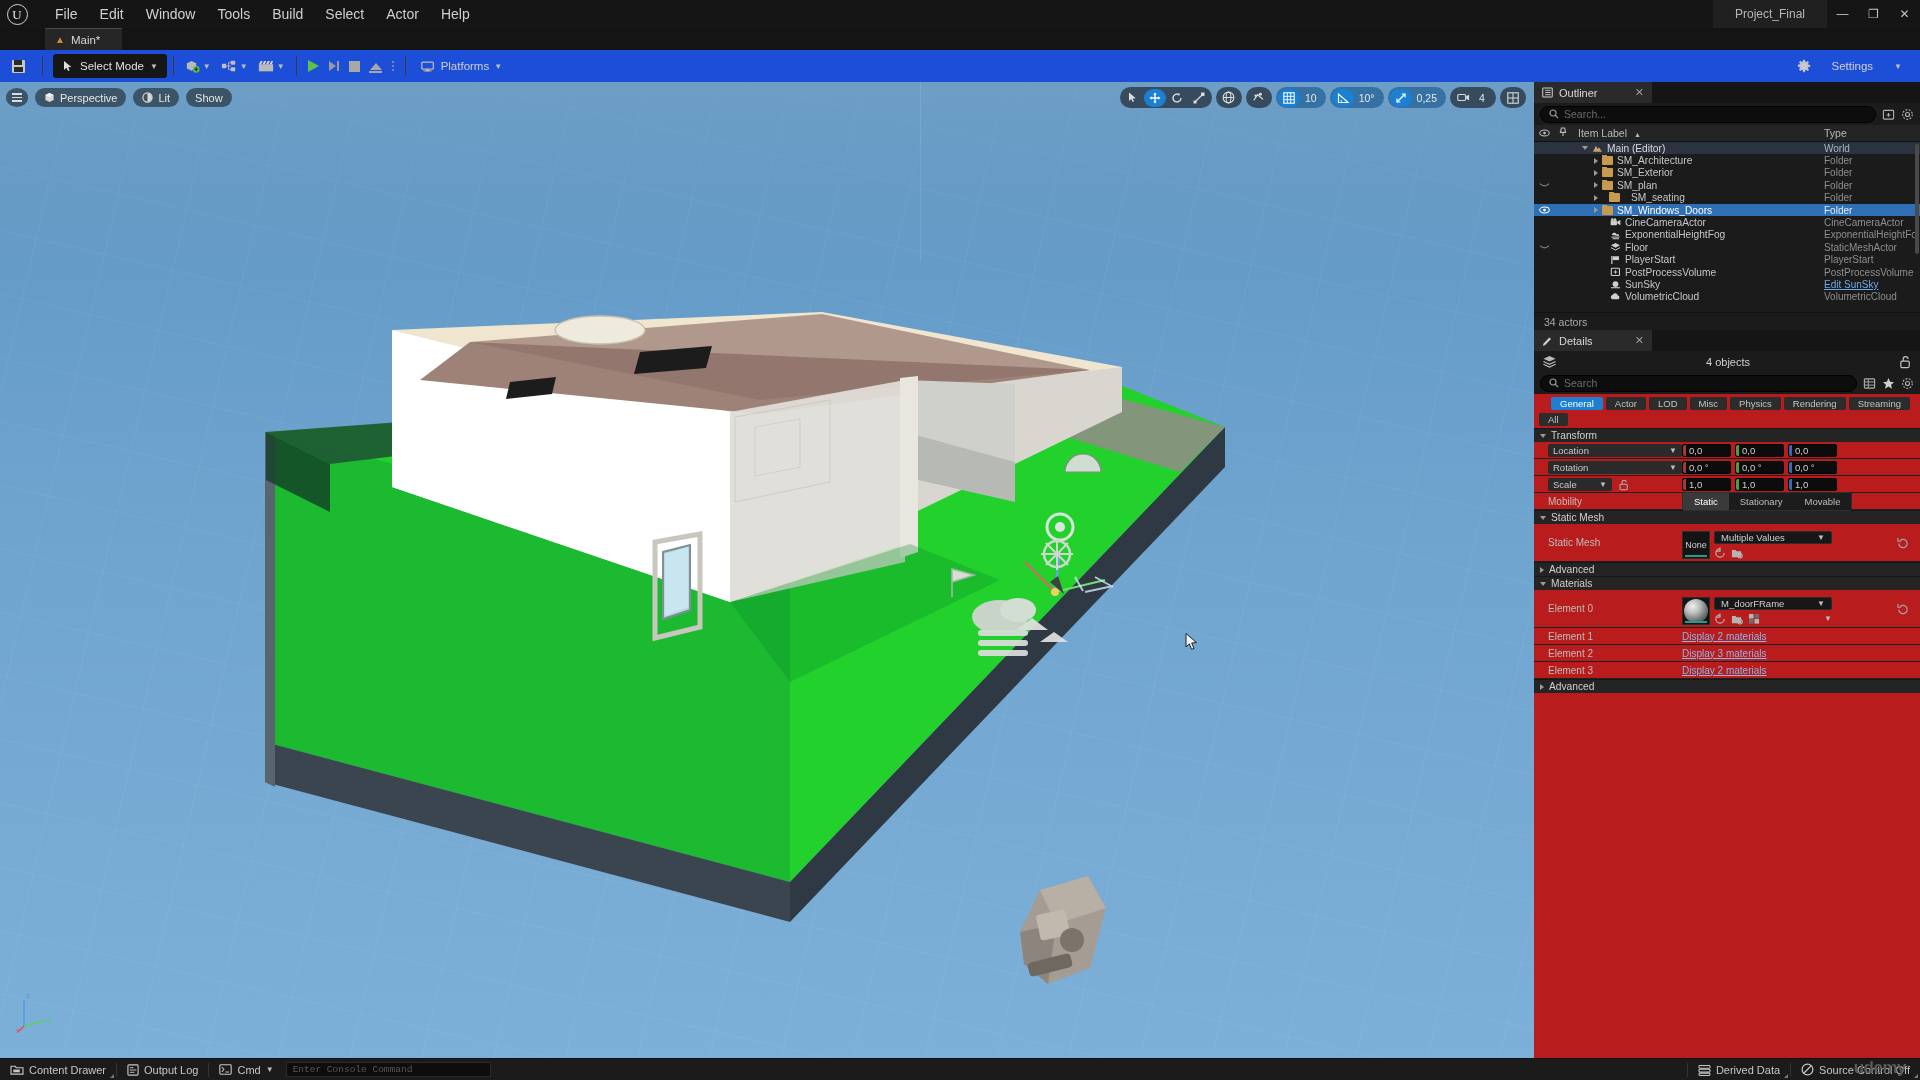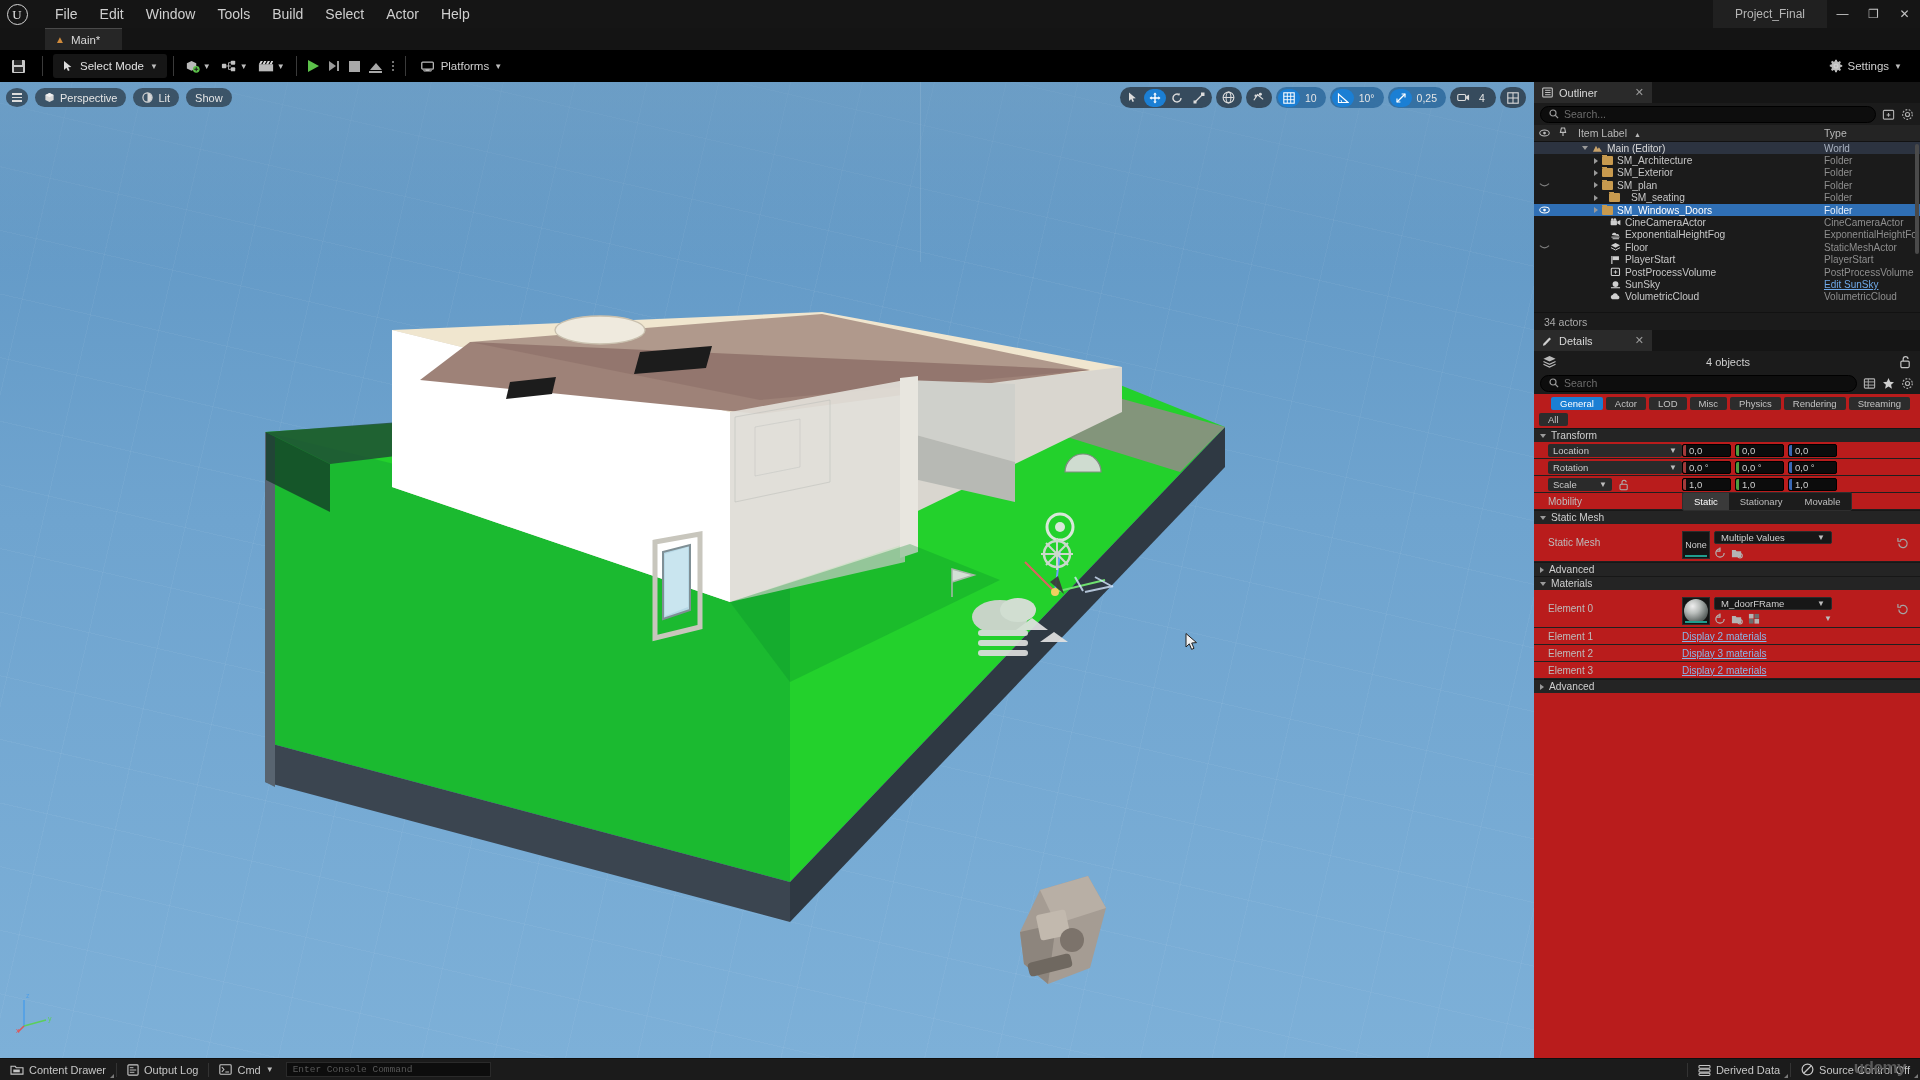--- a/index.html
+++ b/index.html
@@ -54,21 +54,21 @@
     position: absolute; left: 45px; top: 0; height: 22px;
     background: #262626; display: flex; align-items: center;
     padding: 0 22px 0 10px; font-size: 11.5px; color: #d7d7d7;
     border-top: 1.5px solid #4a4a4a;
   }
   .level-tab .ticon { margin-right: 6px; font-size: 10px; color: #d08b3c; }
 
   
   .maintoolbar {
     position: absolute; left: 0; top: 50px; width: 1920px; height: 32px;
-    background: #000000; display: flex; align-items: center;
+    background: #1d4ed8; display: flex; align-items: center;
   }
   .tb-sep { width: 1px; height: 20px; background: #3a3a3a; margin: 0 6px; }
   .tb-btn {
     display: flex; align-items: center; gap: 4px; height: 24px;
     padding: 0 7px; border-radius: 3px; font-size: 11.5px; color: #d2d2d2;
   }
   .tb-save { width: 36px; justify-content: center; }
   .icon-save {
     width: 13px; height: 13px; background: #c9c9c9; border-radius: 1px;
     position: relative;
@@ -118,21 +118,21 @@
   }
   .dots3 {
     display: flex; flex-direction: column; gap: 2px; align-items: center;
   }
   .dots3 span { width: 2px; height: 2px; background: #9a9a9a; border-radius: 50%; }
   .platforms {
     display: flex; align-items: center; gap: 5px; height: 24px; padding: 0 8px;
     font-size: 11.5px; color: #cfcfcf; border-radius: 3px;
   }
   .settings-btn {
-    position: absolute; right: 10px; display: flex; align-items: center; gap: 5px;
+    position: absolute; right: 10px; display: flex; align-items: center; gap: 21px;
     font-size: 11.5px; color: #cfcfcf; height: 24px; padding: 0 8px; border-radius: 3px;
   }
 
   
   .viewport {
     position: absolute; left: 0; top: 82px; width: 1534px; height: 976px;
     overflow: hidden; background: #6f9fc8;
   }
   .sky {
     position: absolute; left: 0; top: 0; width: 100%; height: 100%;

